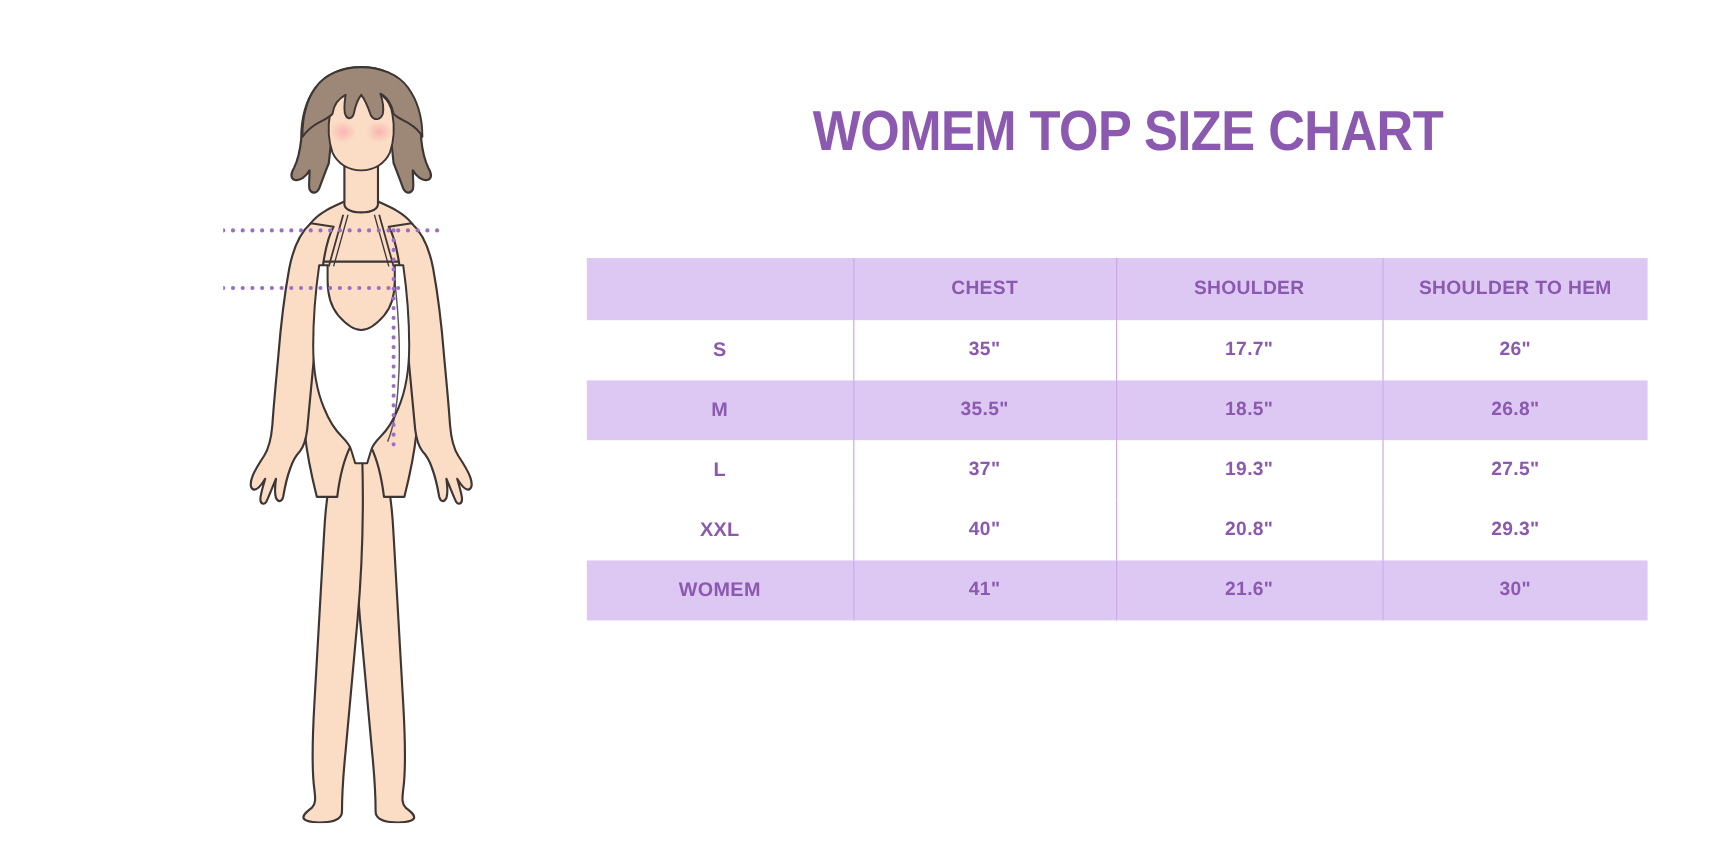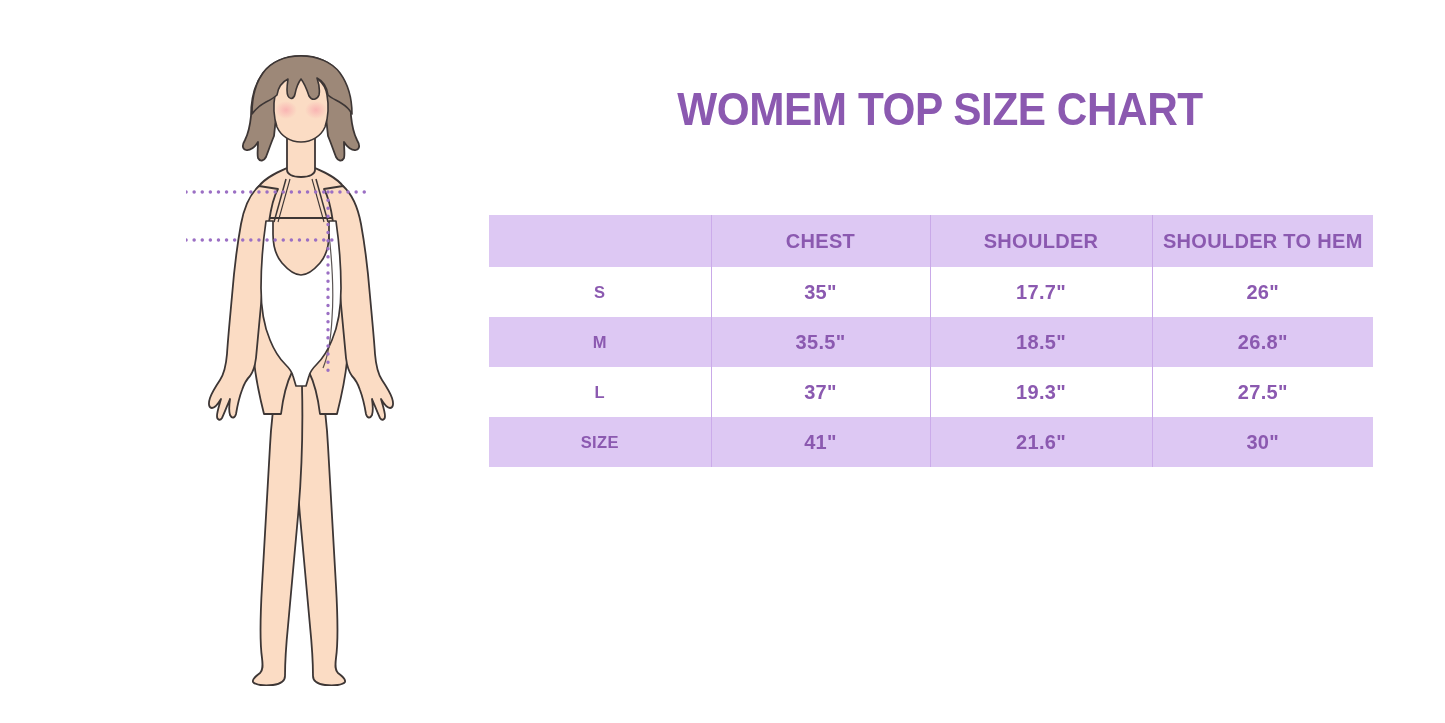--- a/index.html
+++ b/index.html
@@ -60,21 +60,21 @@
   table.size-table col.c-c    { width: 221px; }
 
   table.size-table th,
   table.size-table td {
     height: 50px;
     text-align: center;
     vertical-align: middle;
     color: #8b59b0;
     font-family: "Liberation Sans", sans-serif;
     font-weight: bold;
-    font-size: 20px;
+    font-size: 16px;
     letter-spacing: 0.3px;
     border-right: 1.5px solid #c9a9e8;
     padding: 0;
   }
   table.size-table th:first-child,
   table.size-table td:first-child {
     font-size: 16.5px;
   }
   table.size-table th:last-child,
   table.size-table td:last-child {
@@ -241,21 +241,27 @@
         <td>35.5"</td>
         <td>18.5"</td>
         <td>26.8"</td>
       </tr>
       <tr class="odd">
         <td>L</td>
         <td>37"</td>
         <td>19.3"</td>
         <td>27.5"</td>
       </tr>
+      <tr class="odd">
+        <td>XXL</td>
+        <td>40"</td>
+        <td>20.8"</td>
+        <td>29.3"</td>
+      </tr>
       <tr class="even">
-        <td>SIZE</td>
+        <td>WOMEM</td>
         <td>41"</td>
         <td>21.6"</td>
         <td>30"</td>
       </tr>
     </tbody>
   </table>
 </div>
 
 </body></html>

